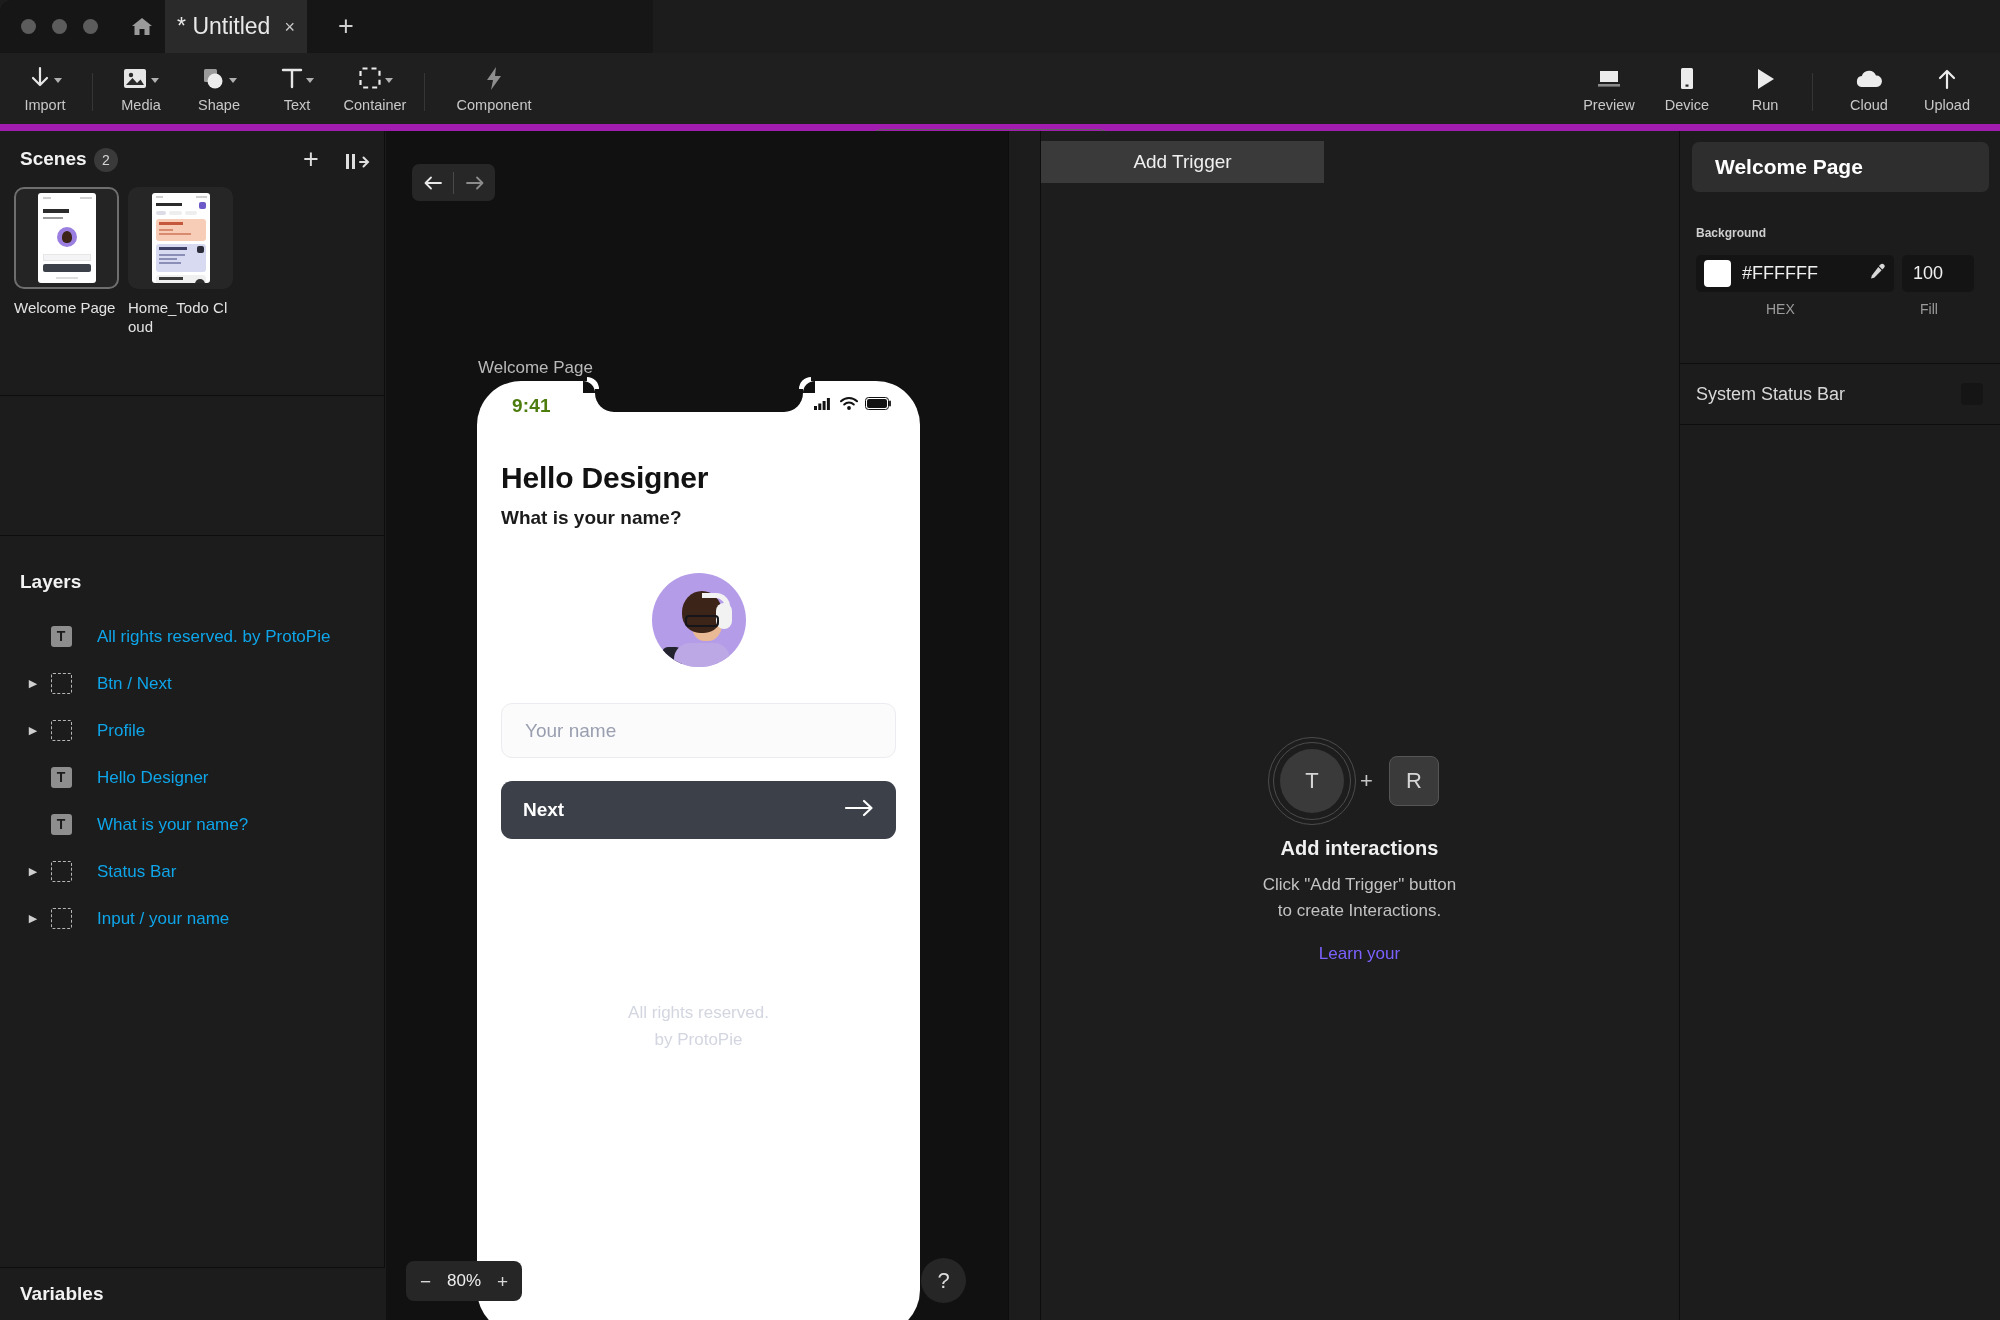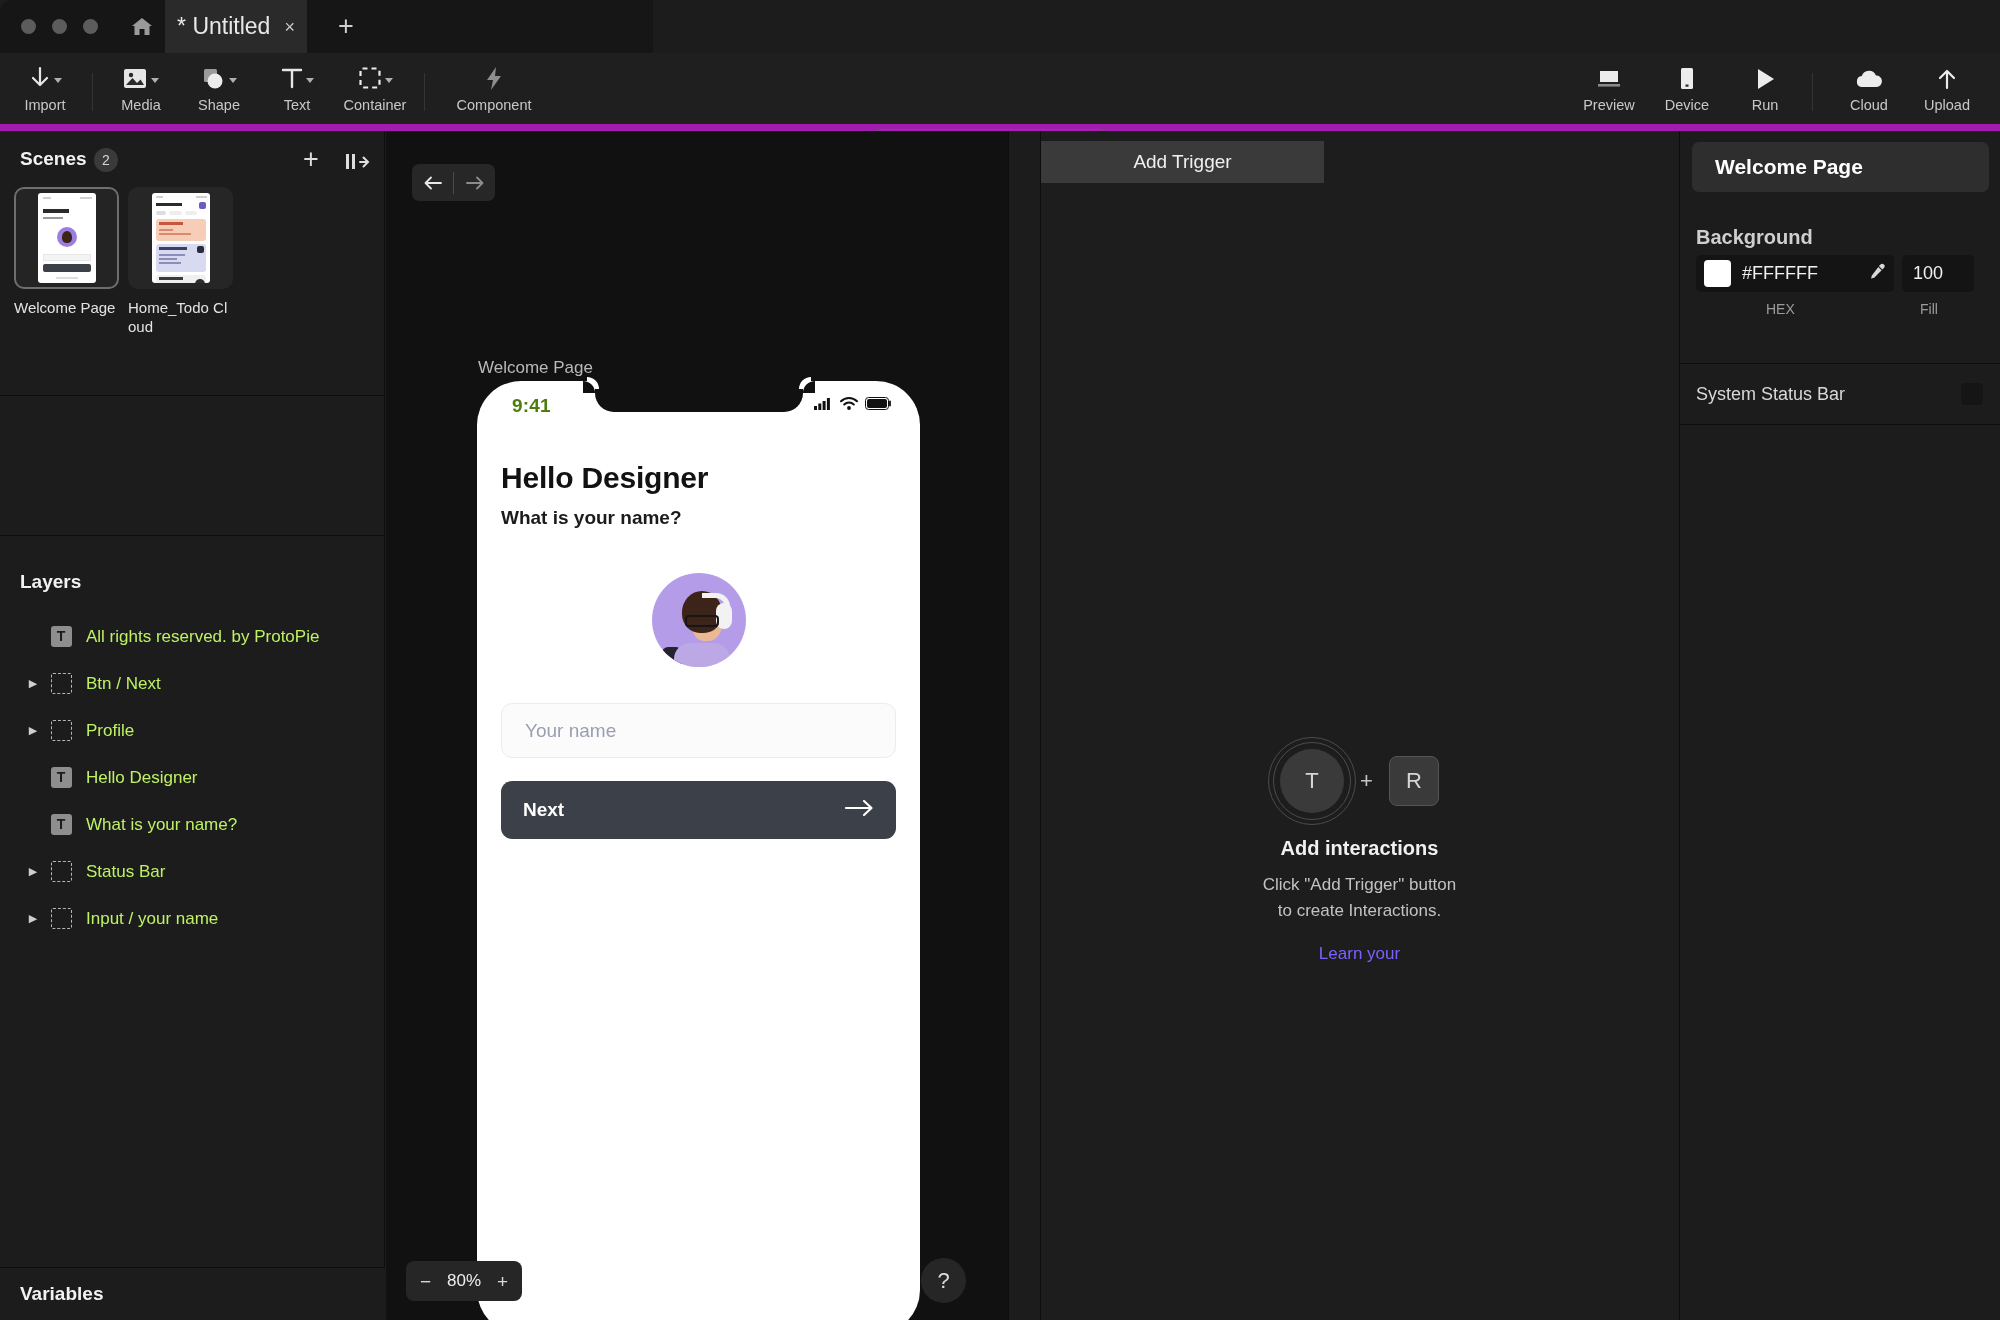--- a/index.html
+++ b/index.html
@@ -103,21 +103,21 @@
 
   .layers-title { position: absolute; left: 20px; top: 440px; color: #f2f2f2; font-size: 19px; font-weight: bold; }
   .layer {
     position: absolute; left: 0; width: 385px; height: 47px;
     display: flex; align-items: center; cursor: pointer;
   }
   .layer .tri {
     width: 26px; margin-left: 20px; color: #cfcfcf; font-size: 11px; display:flex; align-items:center; justify-content:center;
   }
   .layer .ico { width: 22px; height: 22px; margin-left: 4px; display: flex; align-items: center; justify-content: center; }
-  .layer .name { color: #bef264; font-size: 17px; margin-left: 14px; }
+  .layer .name { color: #0ea5e9; font-size: 17px; margin-left: 25px; }
   .t-badge {
     width: 21px; height: 21px; background: #8e8e8e; border-radius: 3px;
     color: #1c1c1c; font-size: 14px; font-weight: bold; text-align: center; line-height: 21px;
   }
   .dashbox { width: 21px; height: 21px; border: 1.6px dashed #b5b5b5; border-radius: 2px; }
 
   .variables-bar {
     position: absolute; left: 0; bottom: 0; width: 385px; height: 53px;
     background: #1c1c1c; border-top: 1px solid #0d0d0d;
   }
@@ -242,21 +242,21 @@
   
   .rightpanel {
     position: absolute; left: 1679px; top: 131px; width: 321px; height: 1189px;
     background: #1c1c1c; border-left: 1px solid #0d0d0d;
   }
   .scene-name-box {
     position: absolute; left: 12px; top: 11px; width: 297px; height: 50px;
     background: #2e2e2e; border-radius: 7px; display: flex; align-items: center; padding-left: 23px;
     color: #ffffff; font-size: 21px; font-weight: bold;
   }
-  .sec-title { position: absolute; left: 16px; top: 95px; color: #cfcfcf; font-size: 20px; font-weight: bold; }
+  .sec-title { position: absolute; left: 16px; top: 95px; color: #cfcfcf; font-size: 12px; font-weight: bold; }
   .colorrow { position: absolute; left: 16px; top: 124px; display: flex; gap: 8px; }
   .hexfield {
     width: 198px; height: 37px; background: #141414; border-radius: 5px;
     display: flex; align-items: center; padding: 0 8px; gap: 11px;
   }
   .swatch { width: 27px; height: 27px; background: #ffffff; border-radius: 4px; }
   .hexval { color: #f0f0f0; font-size: 18px; flex: 1; }
   .fillfield {
     width: 72px; height: 37px; background: #141414; border-radius: 5px;
     display: flex; align-items: center; padding-left: 11px; color: #f0f0f0; font-size: 18px;
@@ -587,20 +587,24 @@
 
     <div class="ph-btn">
       <span>Next</span>
       <span>
         <svg width="30" height="18" viewBox="0 0 30 18">
             <path d="M2 9 L27 9 M20 2 L27.5 9 L20 16" stroke="#fff" stroke-width="2.2" fill="none" stroke-linecap="round" stroke-linejoin="round"></path>
           </svg>
       </span>
     </div>
 
+    <div class="ph-footer">
+      <div>All rights reserved.</div>
+      <div>by ProtoPie</div>
+    </div>
   </div>
 
   <div class="zoomctl">
     <span class="z">−</span>
     <span class="zv">80%</span>
     <span class="z">+</span>
   </div>
 
   <div class="helpbtn">?</div>
 </div>

